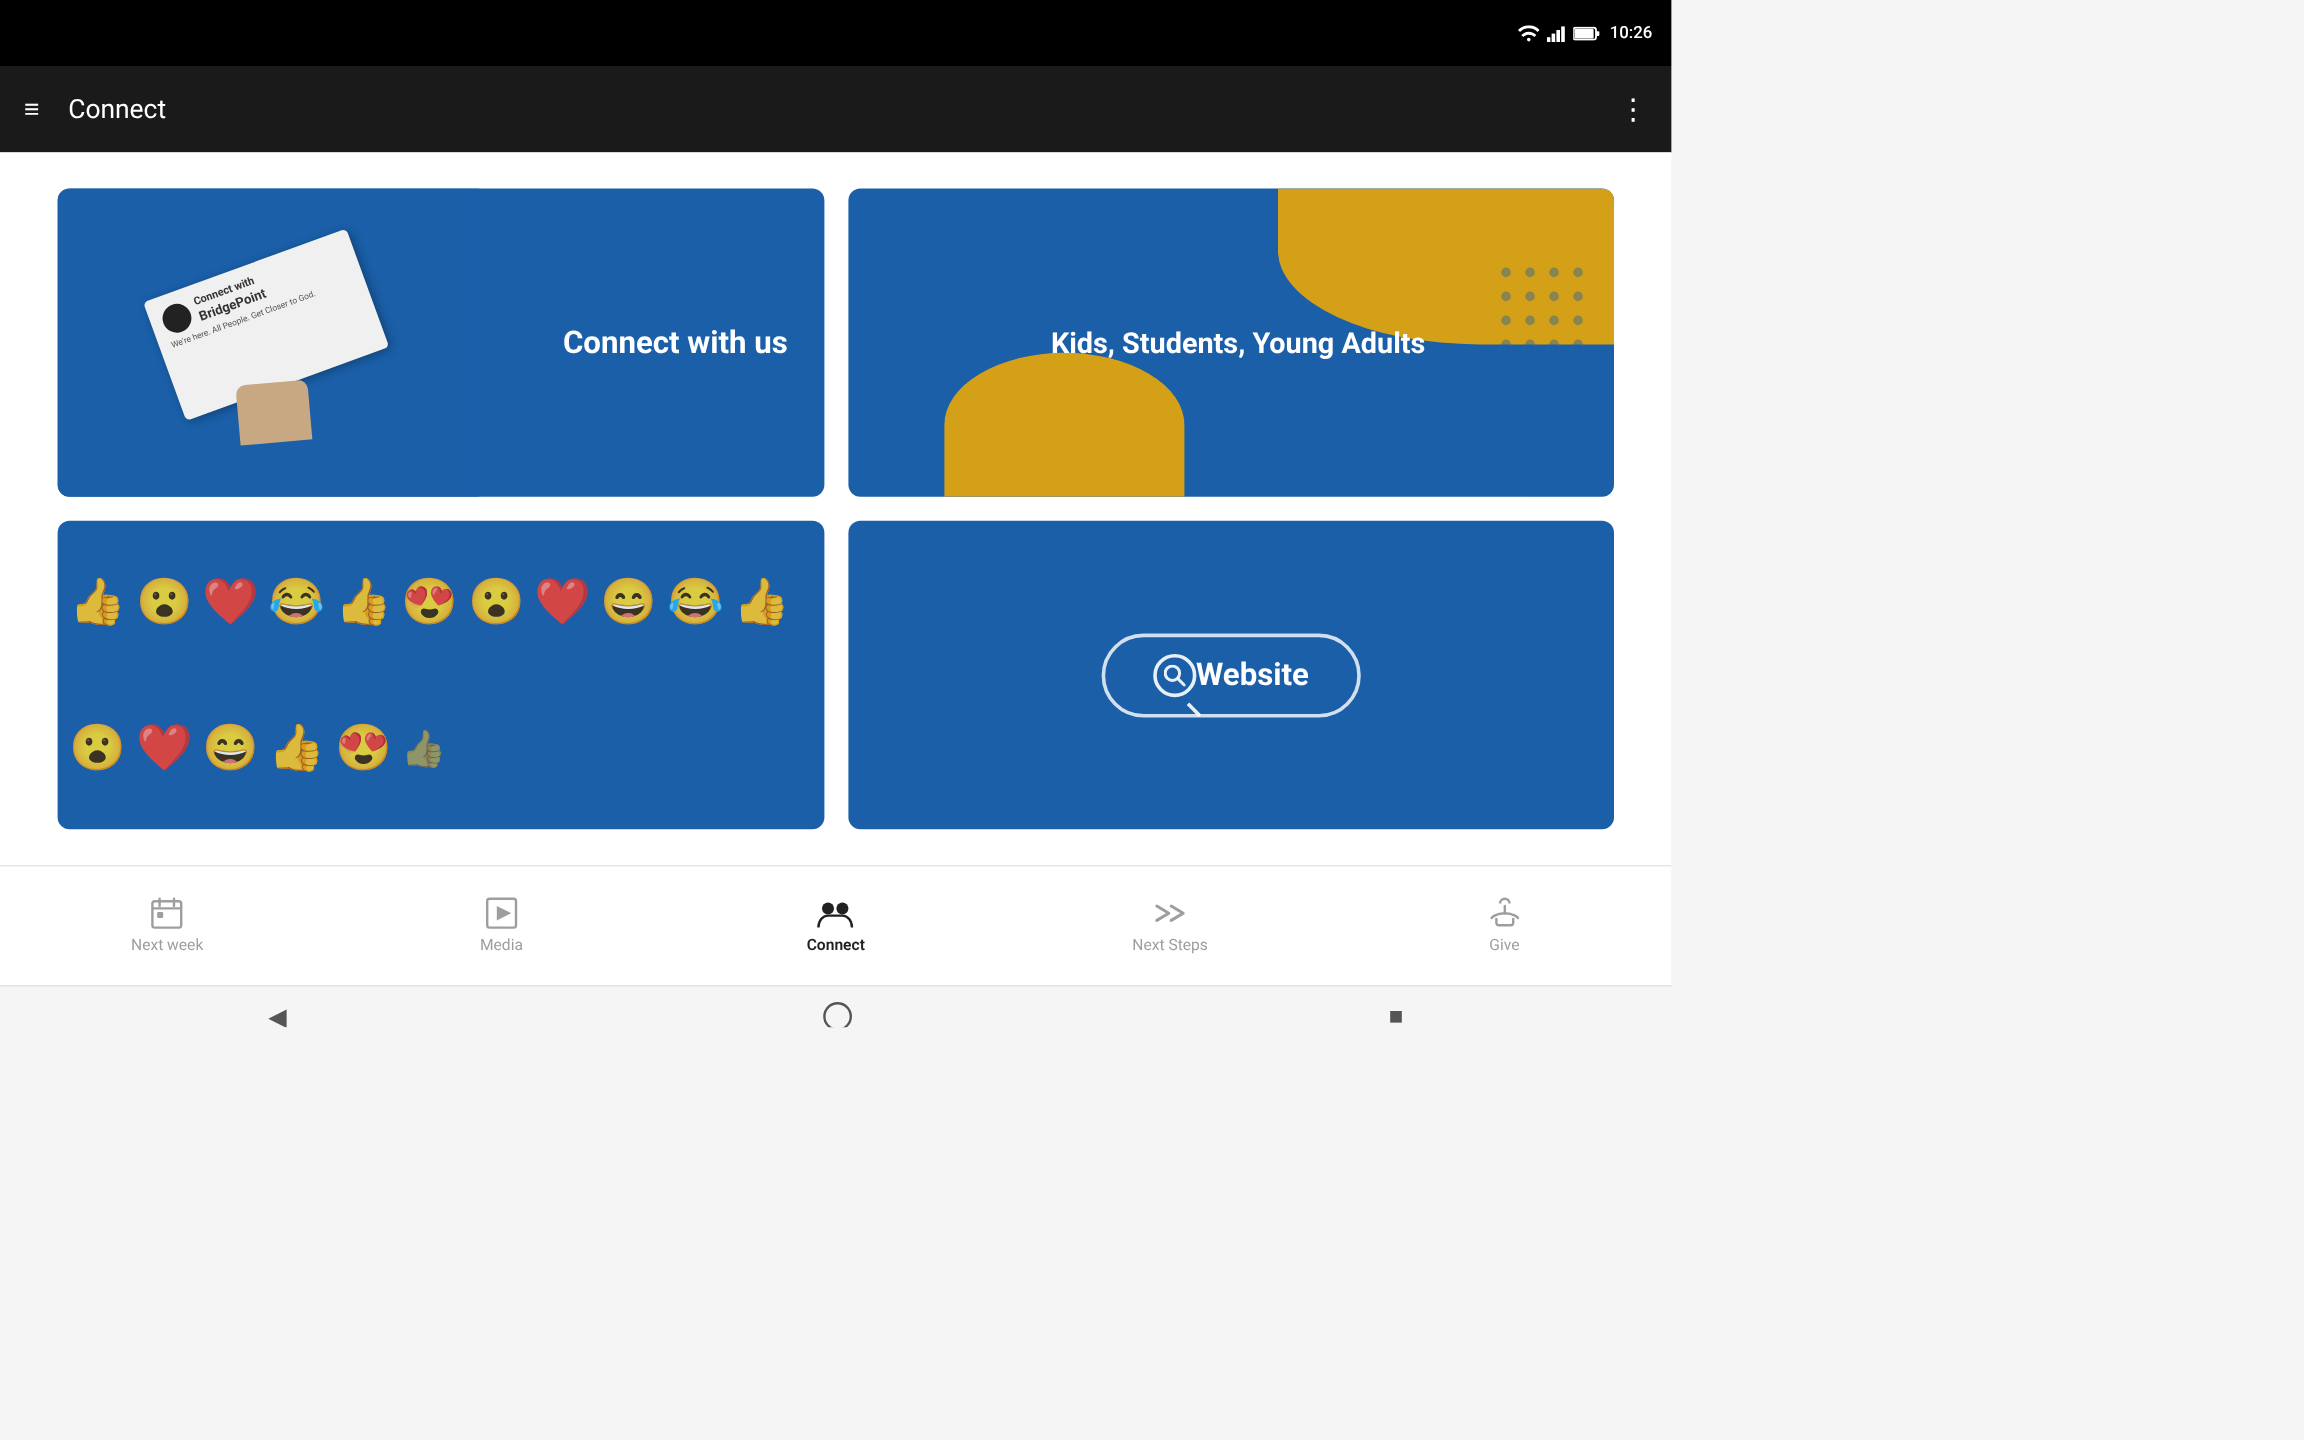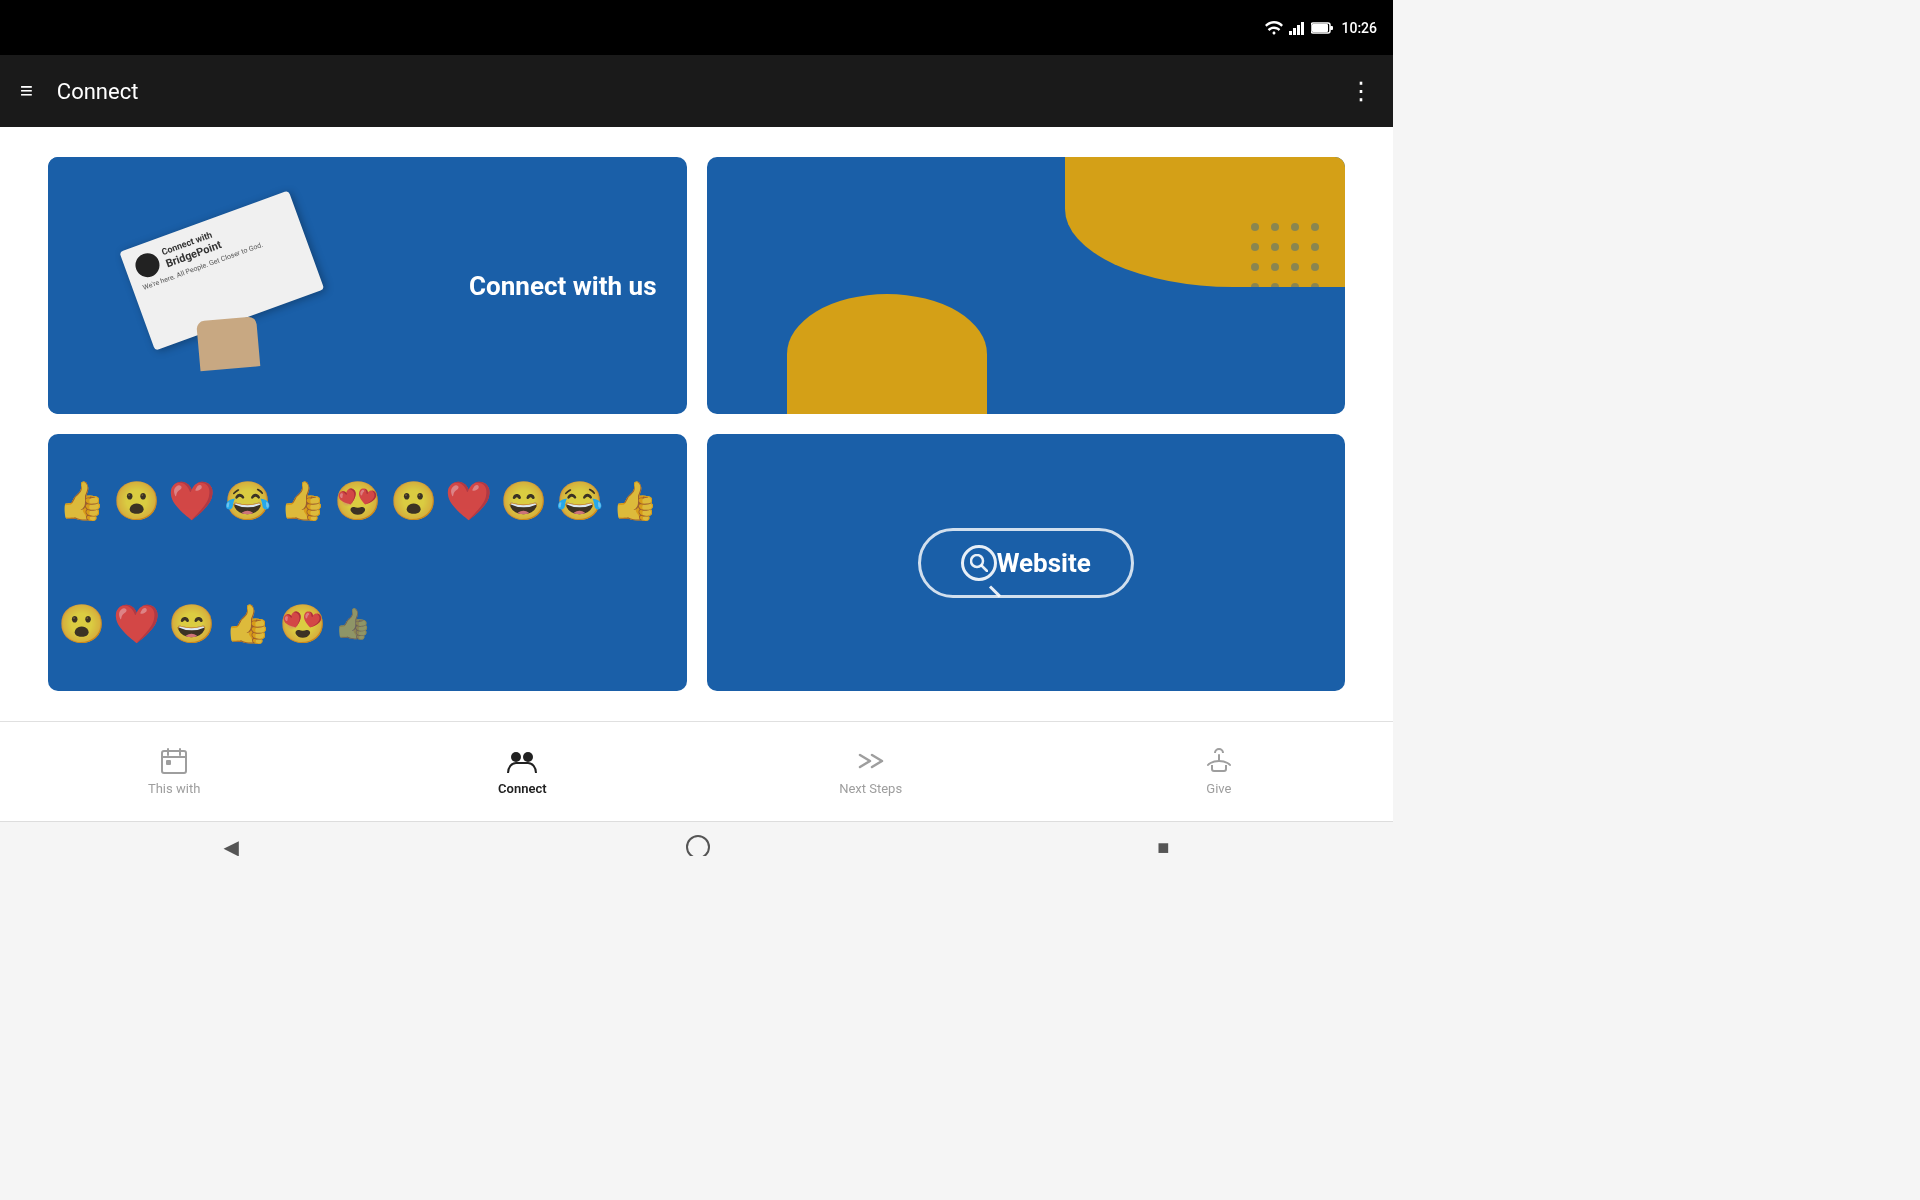--- a/index.html
+++ b/index.html
@@ -389,20 +389,21 @@
         <circle cx="70" cy="30" r="4" fill="#1a5fa8"></circle>
         <circle cx="10" cy="50" r="4" fill="#1a5fa8"></circle>
         <circle cx="30" cy="50" r="4" fill="#1a5fa8"></circle>
         <circle cx="50" cy="50" r="4" fill="#1a5fa8"></circle>
         <circle cx="70" cy="50" r="4" fill="#1a5fa8"></circle>
         <circle cx="10" cy="70" r="4" fill="#1a5fa8"></circle>
         <circle cx="30" cy="70" r="4" fill="#1a5fa8"></circle>
         <circle cx="50" cy="70" r="4" fill="#1a5fa8"></circle>
         <circle cx="70" cy="70" r="4" fill="#1a5fa8"></circle>
       </svg>
+      <span class="card-label" style="position:relative;z-index:3;text-align:center;padding:0 30px;font-size:24px;">Kids, Students, Young Adults</span>
     </div>
 
     <div class="card card-social">
       <div class="social-emojis">
         <span>👍</span>
           <span>😮</span>
           <span>❤️</span>
           <span>😂</span>
         <span>👍</span>
           <span>😍</span>
@@ -438,23 +439,30 @@
 <div class="bottom-nav">
 
   <div class="nav-item">
     <svg width="28" height="28" viewBox="0 0 28 28" fill="none">
       <rect x="2" y="4" width="24" height="22" rx="2" stroke="#9e9e9e" stroke-width="2" fill="none"></rect>
       <line x1="8" y1="2" x2="8" y2="8" stroke="#9e9e9e" stroke-width="2" stroke-linecap="round"></line>
       <line x1="20" y1="2" x2="20" y2="8" stroke="#9e9e9e" stroke-width="2" stroke-linecap="round"></line>
       <line x1="2" y1="10" x2="26" y2="10" stroke="#9e9e9e" stroke-width="2"></line>
       <rect x="6" y="13" width="5" height="5" rx="1" fill="#9e9e9e"></rect>
     </svg>
-    <span class="nav-label">This with</span>
-  </div>
-
+    <span class="nav-label">Next week</span>
+  </div>
+
+  <div class="nav-item">
+    <svg width="28" height="28" viewBox="0 0 28 28" fill="none">
+      <rect x="2" y="2" width="24" height="24" rx="2" stroke="#9e9e9e" stroke-width="2" fill="none"></rect>
+      <polygon points="10,8 22,14 10,20" fill="#9e9e9e"></polygon>
+    </svg>
+    <span class="nav-label">Media</span>
+  </div>
 
   <div class="nav-item">
     <svg width="32" height="28" viewBox="0 0 32 28" fill="none">
       <circle cx="10" cy="10" r="5" fill="#212121"></circle>
       <circle cx="22" cy="10" r="5" fill="#212121"></circle>
       <path d="M2 26c0-5.52 3.58-10 8-10h12c4.42 0 8 4.48 8 10" stroke="#212121" stroke-width="2" fill="none"></path>
     </svg>
     <span class="nav-label active">Connect</span>
   </div>
 

